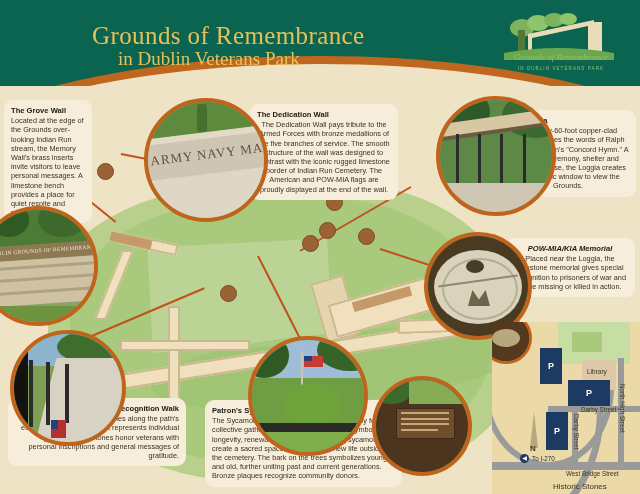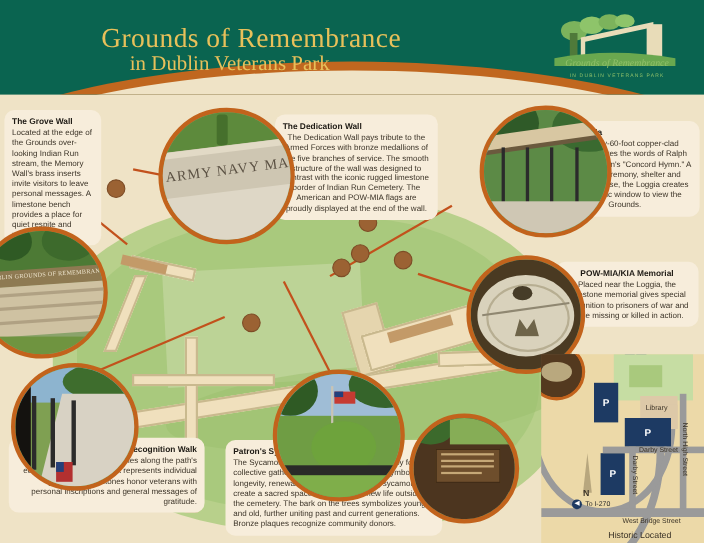--- a/index.html
+++ b/index.html
@@ -123,21 +123,21 @@
   .c-dedication{left:250px;top:104px;width:148px;}
   .c-loggia{left:500px;top:110px;width:136px;}
   .c-pow{left:505px;top:238px;width:130px;text-align:center;}
   .c-recog{left:8px;top:398px;width:178px;text-align:right;}
   .c-recog .bodytext{text-align:right;}
   .c-sycamore{left:205px;top:400px;width:197px;}
 
   .c-memory .bodytext, .c-sycamore .bodytext{text-align:left;}
   .c-dedication, .c-loggia{text-align:center;}
   .c-dedication b, .c-loggia b{display:block;text-align:left;}
-  .c-pow b{display:block;}
+  .c-pow b{display:block;font-style:italic;}
 
   
   .photo{
     position:absolute;border-radius:50%;
     border:4px solid #c2631c;overflow:hidden;background:#8aa36b;
   }
   .photo .inner{position:absolute;left:0;top:0;right:0;bottom:0;}
 
   .ph-dedication{left:144px;top:98px;width:116px;height:116px;}
   .ph-loggia{left:436px;top:96px;width:112px;height:112px;}
@@ -412,21 +412,21 @@
 
     <div class="road" style="left:56px;top:84px;width:92px;height:6px;"></div>
     <div class="road" style="left:80px;top:84px;width:6px;height:62px;"></div>
     <div class="road" style="left:126px;top:36px;width:6px;height:110px;"></div>
     <div class="road" style="left:0;top:140px;width:148px;height:8px;"></div>
 
     <div class="lbl-road" style="left:89px;top:84px;">Darby Street</div>
     <div class="lbl-road lbl-rot" style="left:88px;top:92px;">Darby Street</div>
     <div class="lbl-road lbl-rot" style="left:134px;top:62px;">North High Street</div>
     <div class="lbl-road" style="left:74px;top:148px;">West Bridge Street</div>
-    <div class="histdublin" style="left:61px;top:160px;">Historic Located</div>
+    <div class="histdublin" style="left:61px;top:160px;">Historic Stones</div>
 
     <div class="northarrow" style="left:38px;top:90px;"></div>
     <div class="lbl" style="left:38px;top:122px;font-size:8px;font-weight:bold;">N</div>
 
     <div class="i270-dot" style="left:28px;top:132px;">◀</div>
     <div class="i270" style="left:40px;top:133px;">To I-270</div>
 
     <div class="thumbcircle">
       <div style="position:absolute;left:0;top:0;width:100%;height:100%;background:#53391f;"></div>
       <div style="position:absolute;left:20%;top:30%;width:60%;height:40%;border-radius:50%;background:#b9a87e;"></div>

